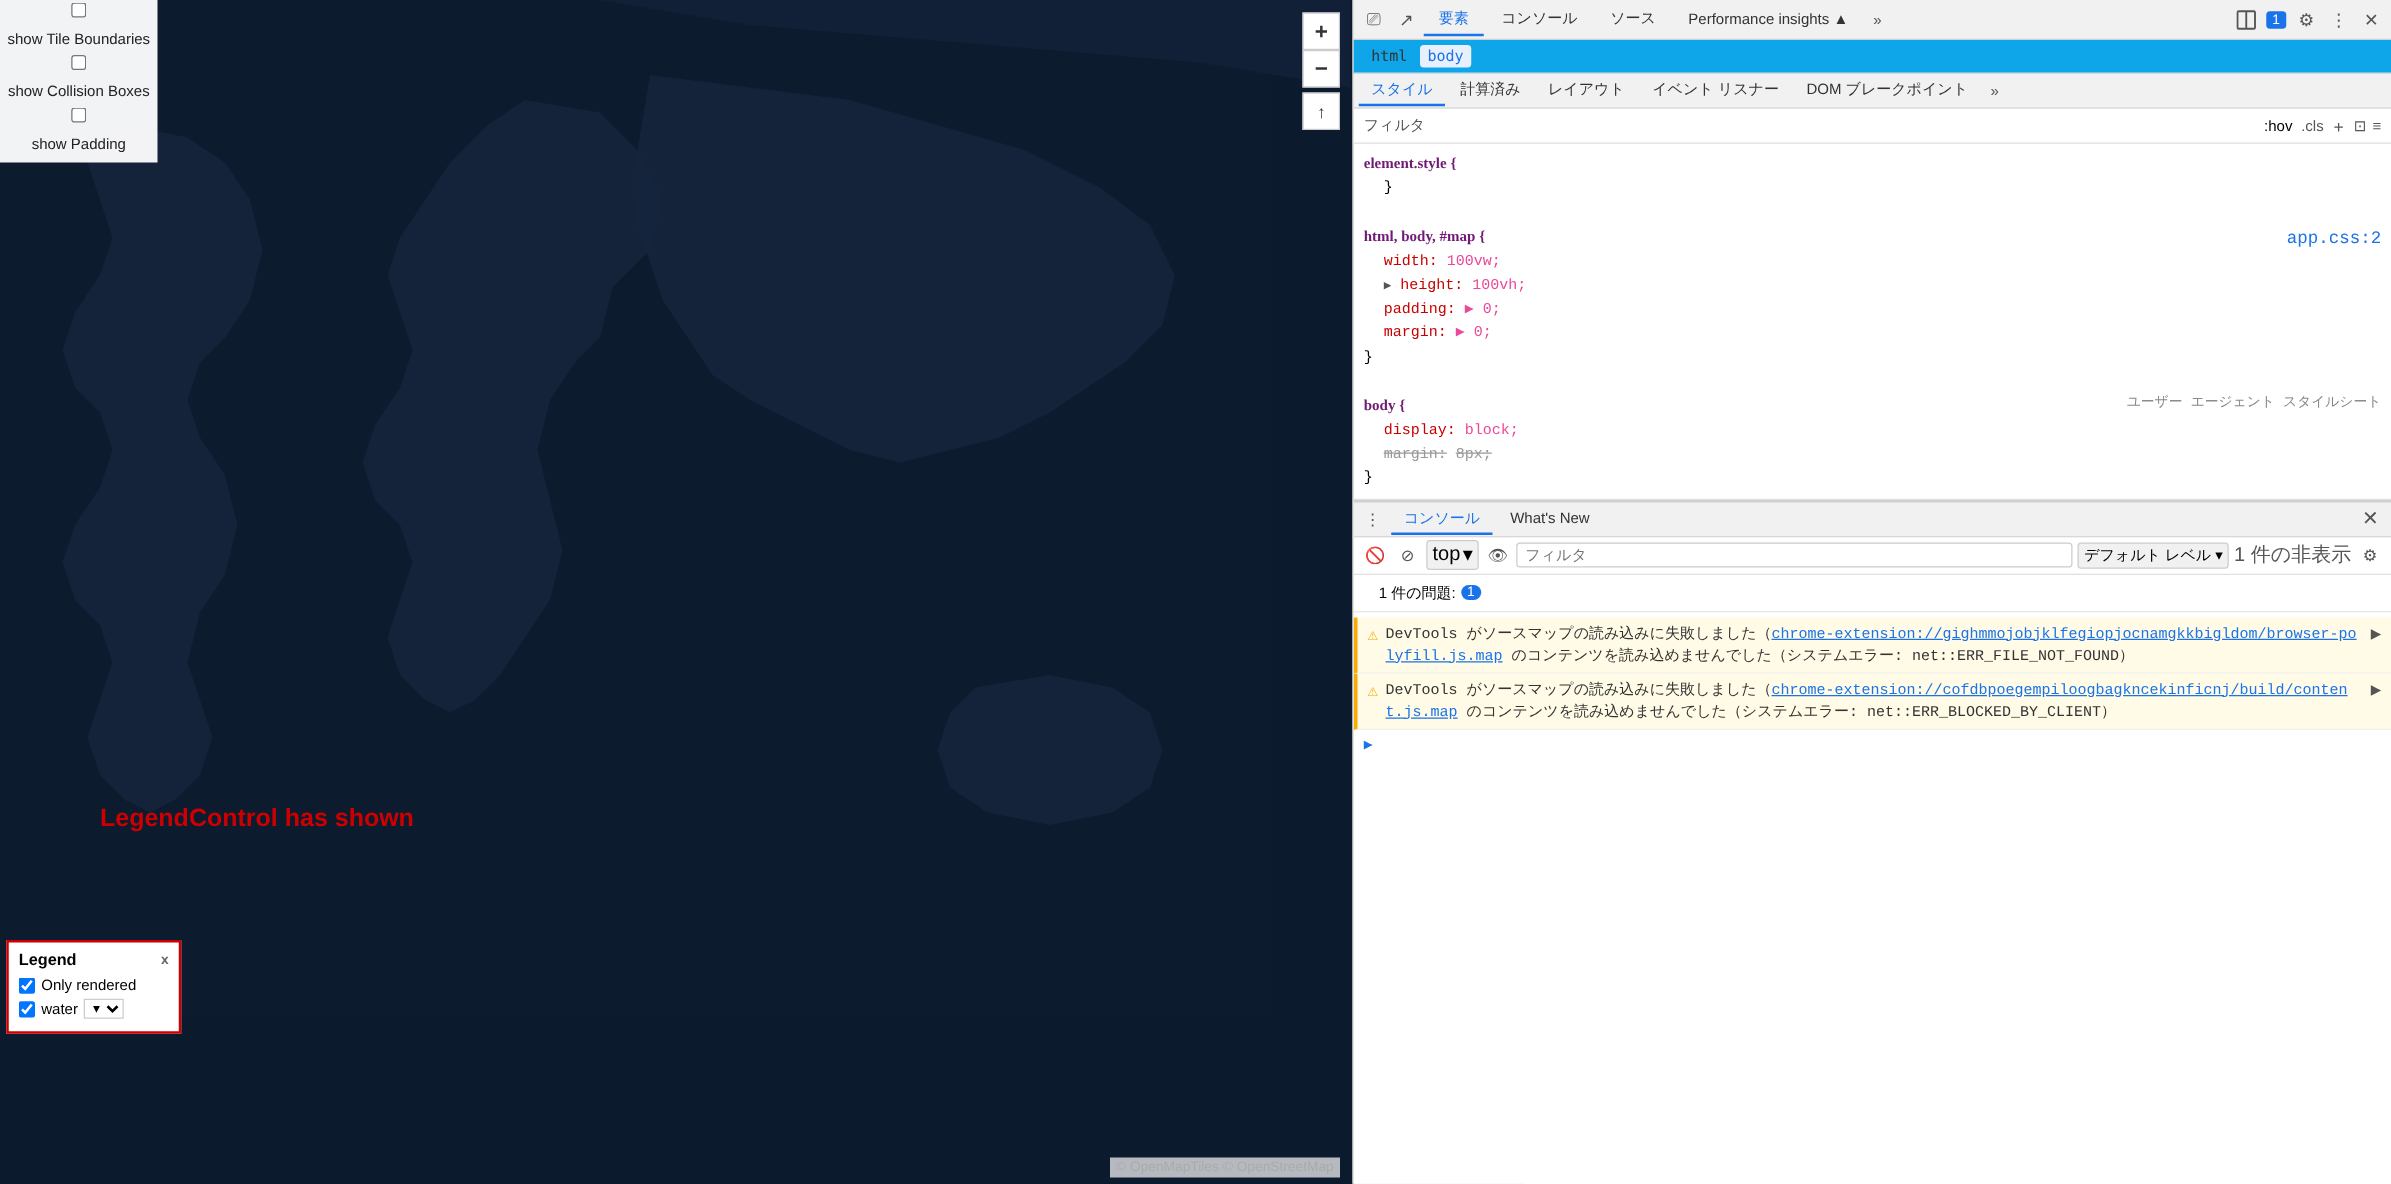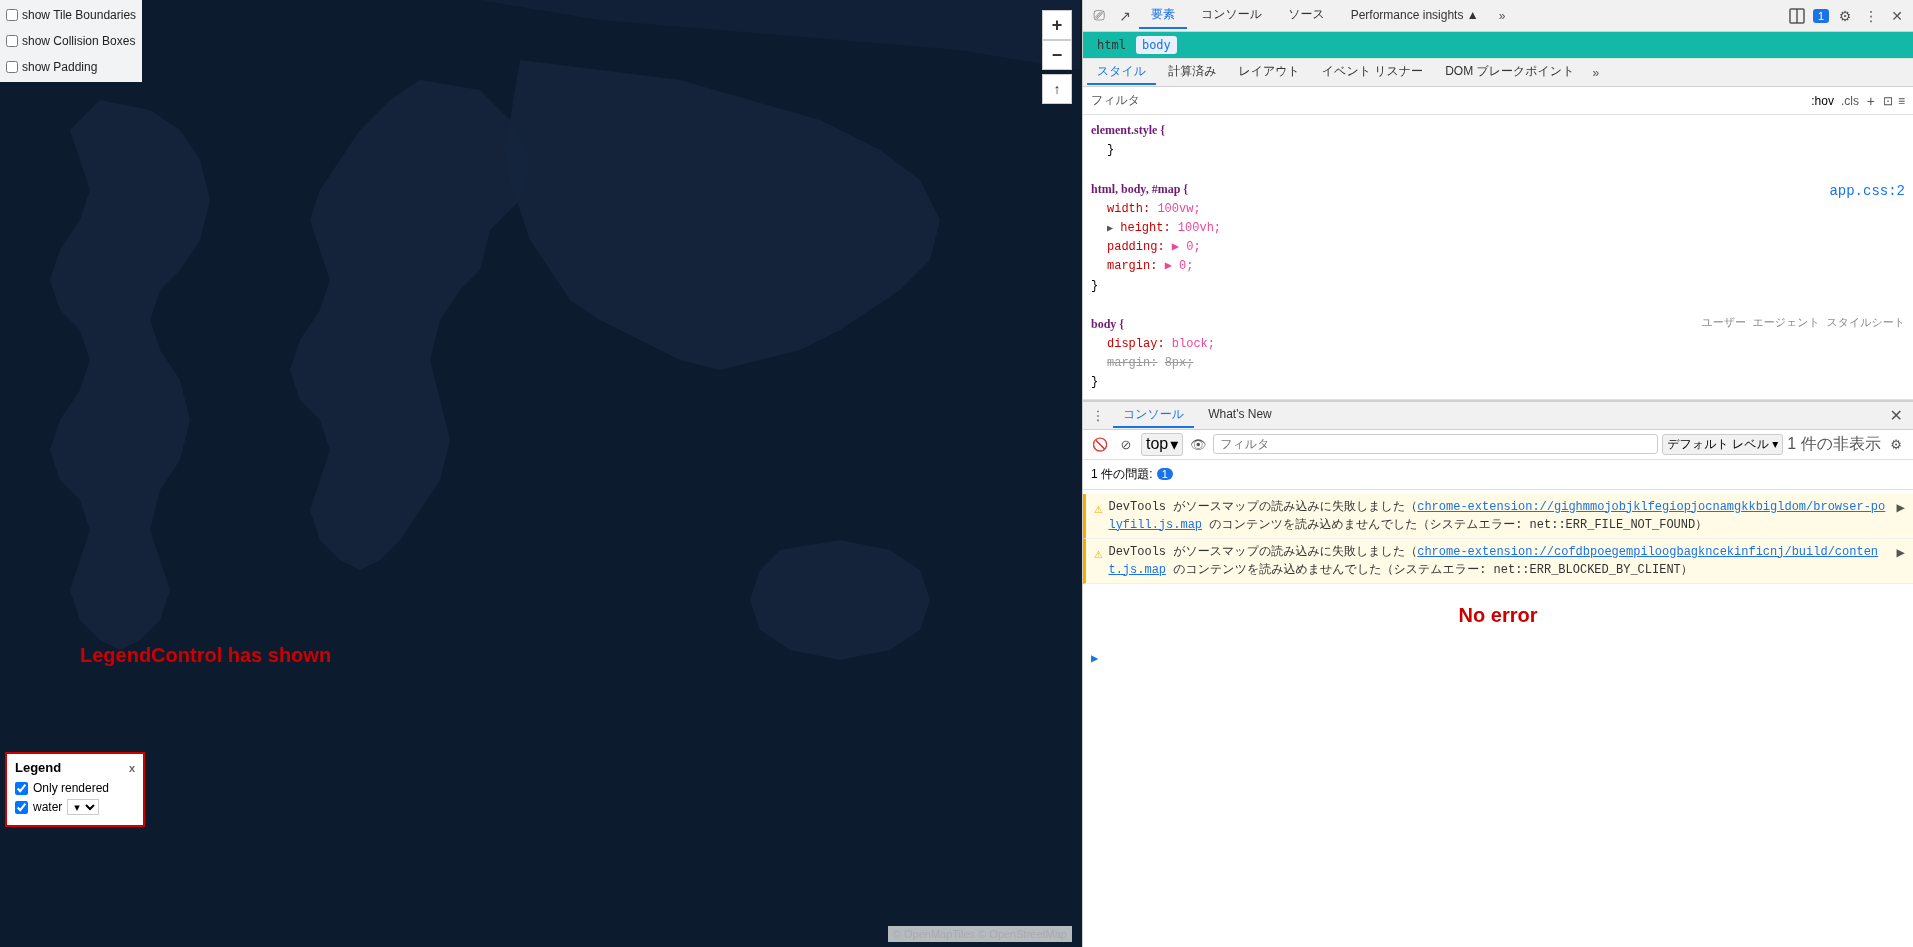--- a/index.html
+++ b/index.html
@@ -23,20 +23,21 @@
       font-size: 12px;
       z-index: 10;
     }
     .map-checkboxes label {
       display: flex;
       align-items: center;
       gap: 4px;
       line-height: 26px;
       cursor: pointer;
       color: #222;
+      flex-direction: column;
     }
     .map-checkboxes input[type="checkbox"] {
       width: 12px; height: 12px;
     }
 
     
     .zoom-controls {
       position: absolute;
       top: 10px; right: 10px;
       display: flex;
@@ -180,21 +181,21 @@
       cursor: pointer;
       color: #555;
       font-size: 14px;
       border-radius: 3px;
     }
 
     
     .element-breadcrumb {
       display: flex;
       align-items: center;
-      background: #14b8a6;
+      background: #0ea5e9;
       border-bottom: 1px solid #e0e0e0;
       padding: 4px 8px;
       gap: 4px;
       font-size: 12px;
       font-family: monospace;
     }
     .breadcrumb-item {
       padding: 2px 6px;
       cursor: pointer;
       color: #333;
@@ -411,20 +412,21 @@
       padding: 4px 8px;
       height: 30px;
       gap: 6px;
       background: white;
       font-size: 12px;
     }
     .issue-count-badge {
       display: flex;
       align-items: center;
       gap: 4px;
+      margin-left: 12px;
     }
     .blue-badge {
       background: #1a73e8;
       color: white;
       border-radius: 8px;
       padding: 0 5px;
       font-size: 11px;
       min-width: 16px;
       text-align: center;
     }
@@ -689,20 +691,19 @@
       </div>
 
       <div class="console-msg warning">
         <span class="console-msg-icon">⚠</span>
         <span class="console-msg-text">
           <span>DevTools がソースマップの読み込みに失敗しました（</span><span class="console-link">chrome-extension://cofdbpoegempiloogbagkncekinficnj/build/content.js.map</span><span> のコンテンツを読み込めませんでした（システムエラー: net::ERR_BLOCKED_BY_CLIENT）</span>
         </span>
         <span class="console-msg-expand">▶</span>
       </div>
 
-      <div class="no-error-text">No error</div>
 
       <div class="console-prompt">
         <span class="prompt-arrow">▶</span>
       </div>
     </div>
   </div>
 </div>
 
 </body></html>

